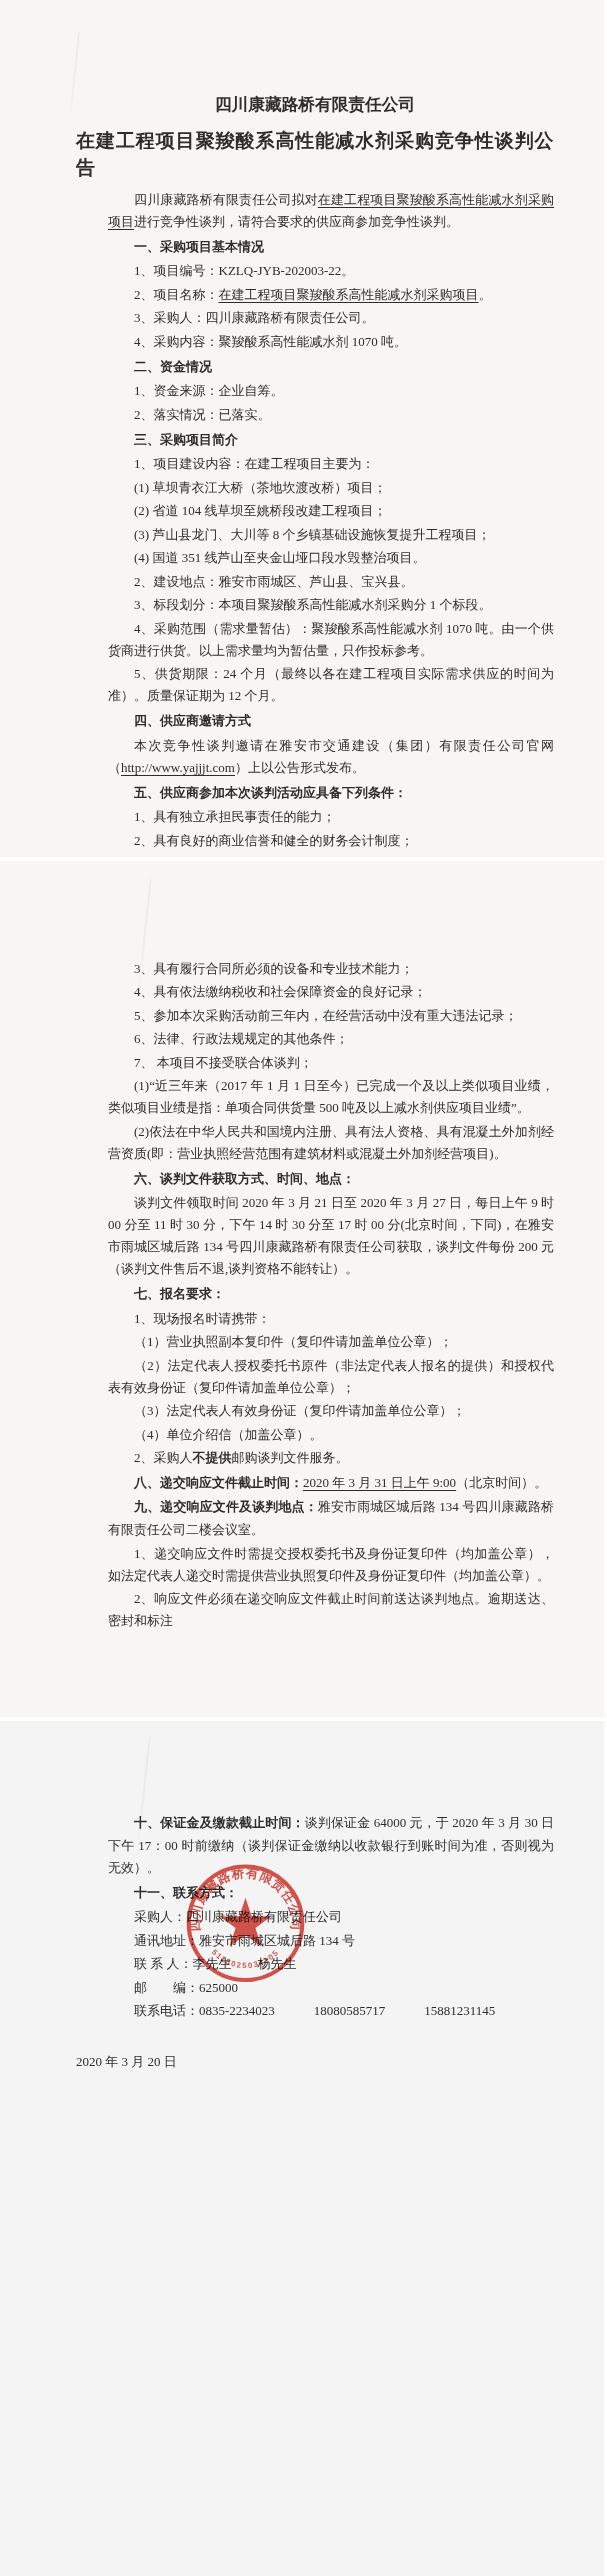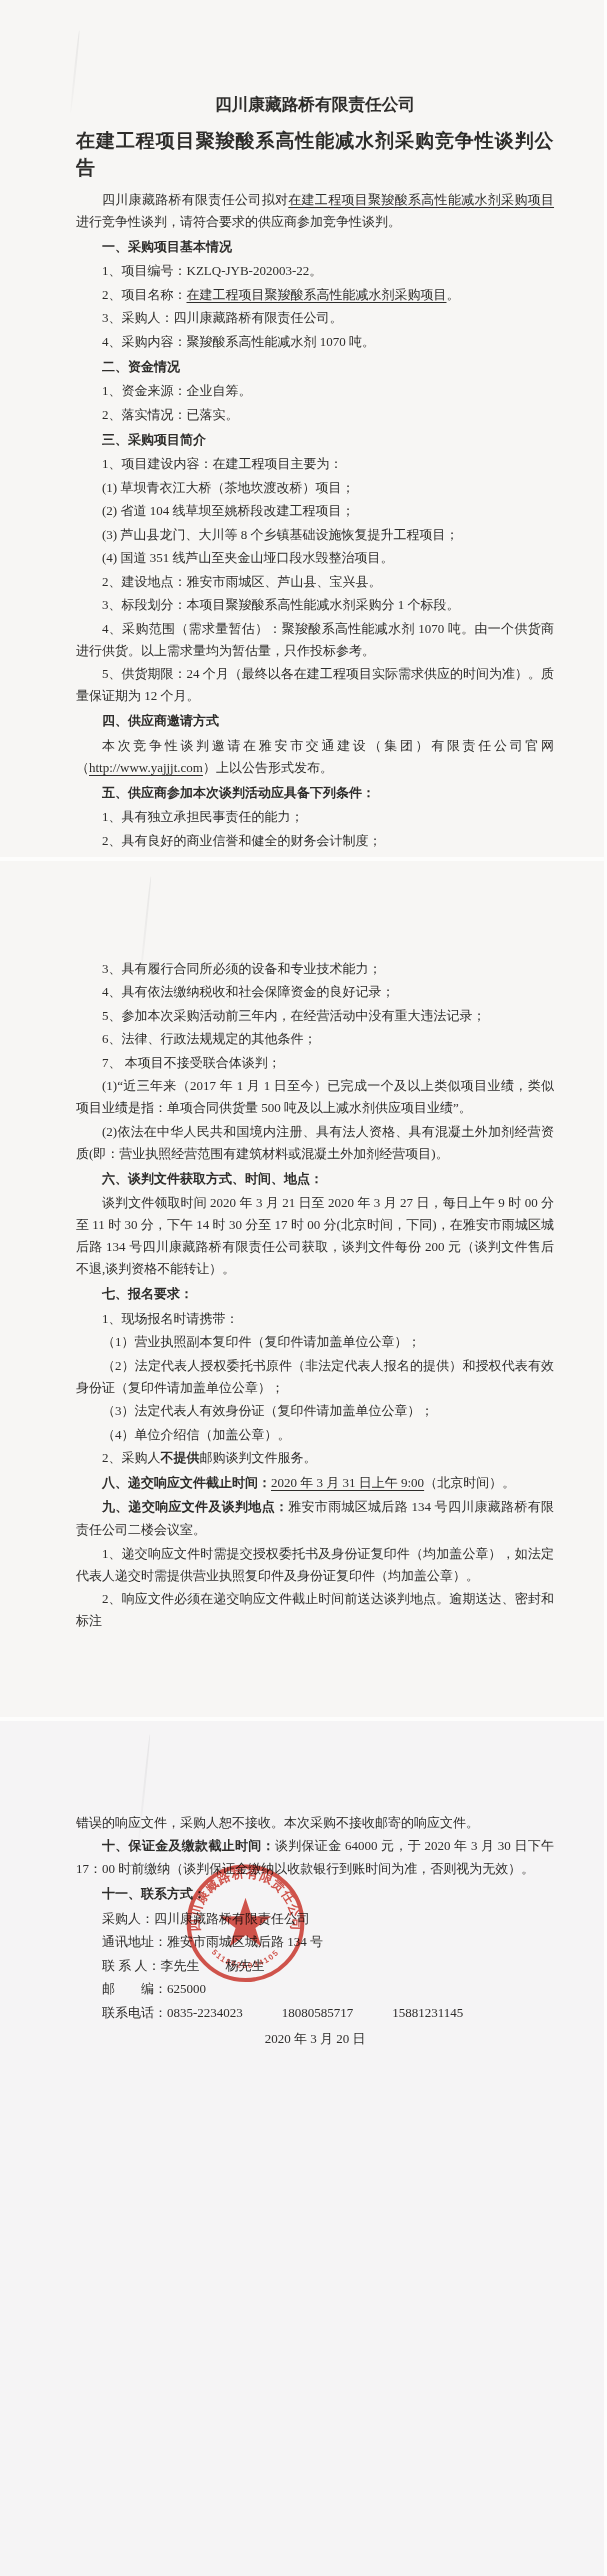--- a/index.html
+++ b/index.html
@@ -23,21 +23,21 @@
   #page-2 .content{padding-top:97px;}
   #page-3 .content{padding-top:91px;}
 
   .para{
     font-size:13px;
     line-height:22px;
     margin:0 0 1.5px 0;
     text-align:justify;
     text-justify:inter-ideograph;
   }
-  .ind{text-indent:2em;}
+  .ind{text-indent:2em;margin-left:32px;}
   .title1{
     font-family:"Liberation Sans","DejaVu Sans",sans-serif;
     font-weight:bold;
     font-size:16.7px;
     line-height:23px;
     text-align:center;
     text-indent:0;
     margin:0 0 10.6px 0;
   }
   .title2{
@@ -47,21 +47,21 @@
     line-height:27px;
     text-indent:0;
     margin:0 0 8.3px 0;
     letter-spacing:0.4px;
   }
   .heading{
     font-family:"Liberation Sans","DejaVu Sans",sans-serif;
     font-weight:bold;
     margin-top:3px;
   }
-  .right{text-align:center;margin-top:4px;}
+  .right{text-align:left;margin-top:29px;}
   .b{font-family:Liberation Mono, monospace;font-weight:bold;}
   .u{text-decoration:underline;text-underline-offset:3px;}
 
   .crease{
     position:absolute;
     width:2.3px;height:114px;
     background:linear-gradient(180deg,rgba(120,120,125,.12),rgba(120,120,125,.03));
     transform:rotate(6deg);
     border-radius:50%;
     pointer-events:none;
@@ -144,21 +144,20 @@
       <div class="para body ind"><span class="b">八、递交响应文件截止时间：</span><span class="u">2020 年 3 月 31 日上午 9:00</span><span>（北京时间）。</span></div>
       <div class="para body ind"><span class="b">九、递交响应文件及谈判地点：</span><span>雅安市雨城区城后路 134 号四川康藏路桥有限责任公司二楼会议室。</span></div>
       <div class="para body ind"><span>1、递交响应文件时需提交授权委托书及身份证复印件（均加盖公章），如法定代表人递交时需提供营业执照复印件及身份证复印件（均加盖公章）。</span></div>
       <div class="para body ind"><span>2、响应文件必须在递交响应文件截止时间前送达谈判地点。逾期送达、密封和标注</span></div>
     </div>
 </div>
 
 <div class="page" id="page-3">
   <div class="crease"></div>
   <div class="content">
-      <div class="para body"><span>错误的响应文件，采购人恕不接收。本次采购不接收邮寄的响应文件。</span></div>
       <div class="para body ind"><span class="b">十、保证金及缴款截止时间：</span><span>谈判保证金 64000 元，于 2020 年 3 月 30 日下午 17：00 时前缴纳（谈判保证金缴纳以收款银行到账时间为准，否则视为无效）。</span></div>
       <div class="para heading ind"><span class="b">十一、联系方式：</span></div>
       <div class="para body ind"><span>采购人：四川康藏路桥有限责任公司</span></div>
       <div class="para body ind"><span>通讯地址：雅安市雨城区城后路 134 号</span></div>
       <div class="para body ind"><span>联 系 人：李先生　　杨先生</span></div>
       <div class="para body ind"><span>邮　　编：625000</span></div>
       <div class="para body ind"><span>联系电话：0835-2234023　　　18080585717　　　15881231145</span></div>
       <div class="para right"><span>2020 年 3 月 20 日</span></div>
     </div>
 

